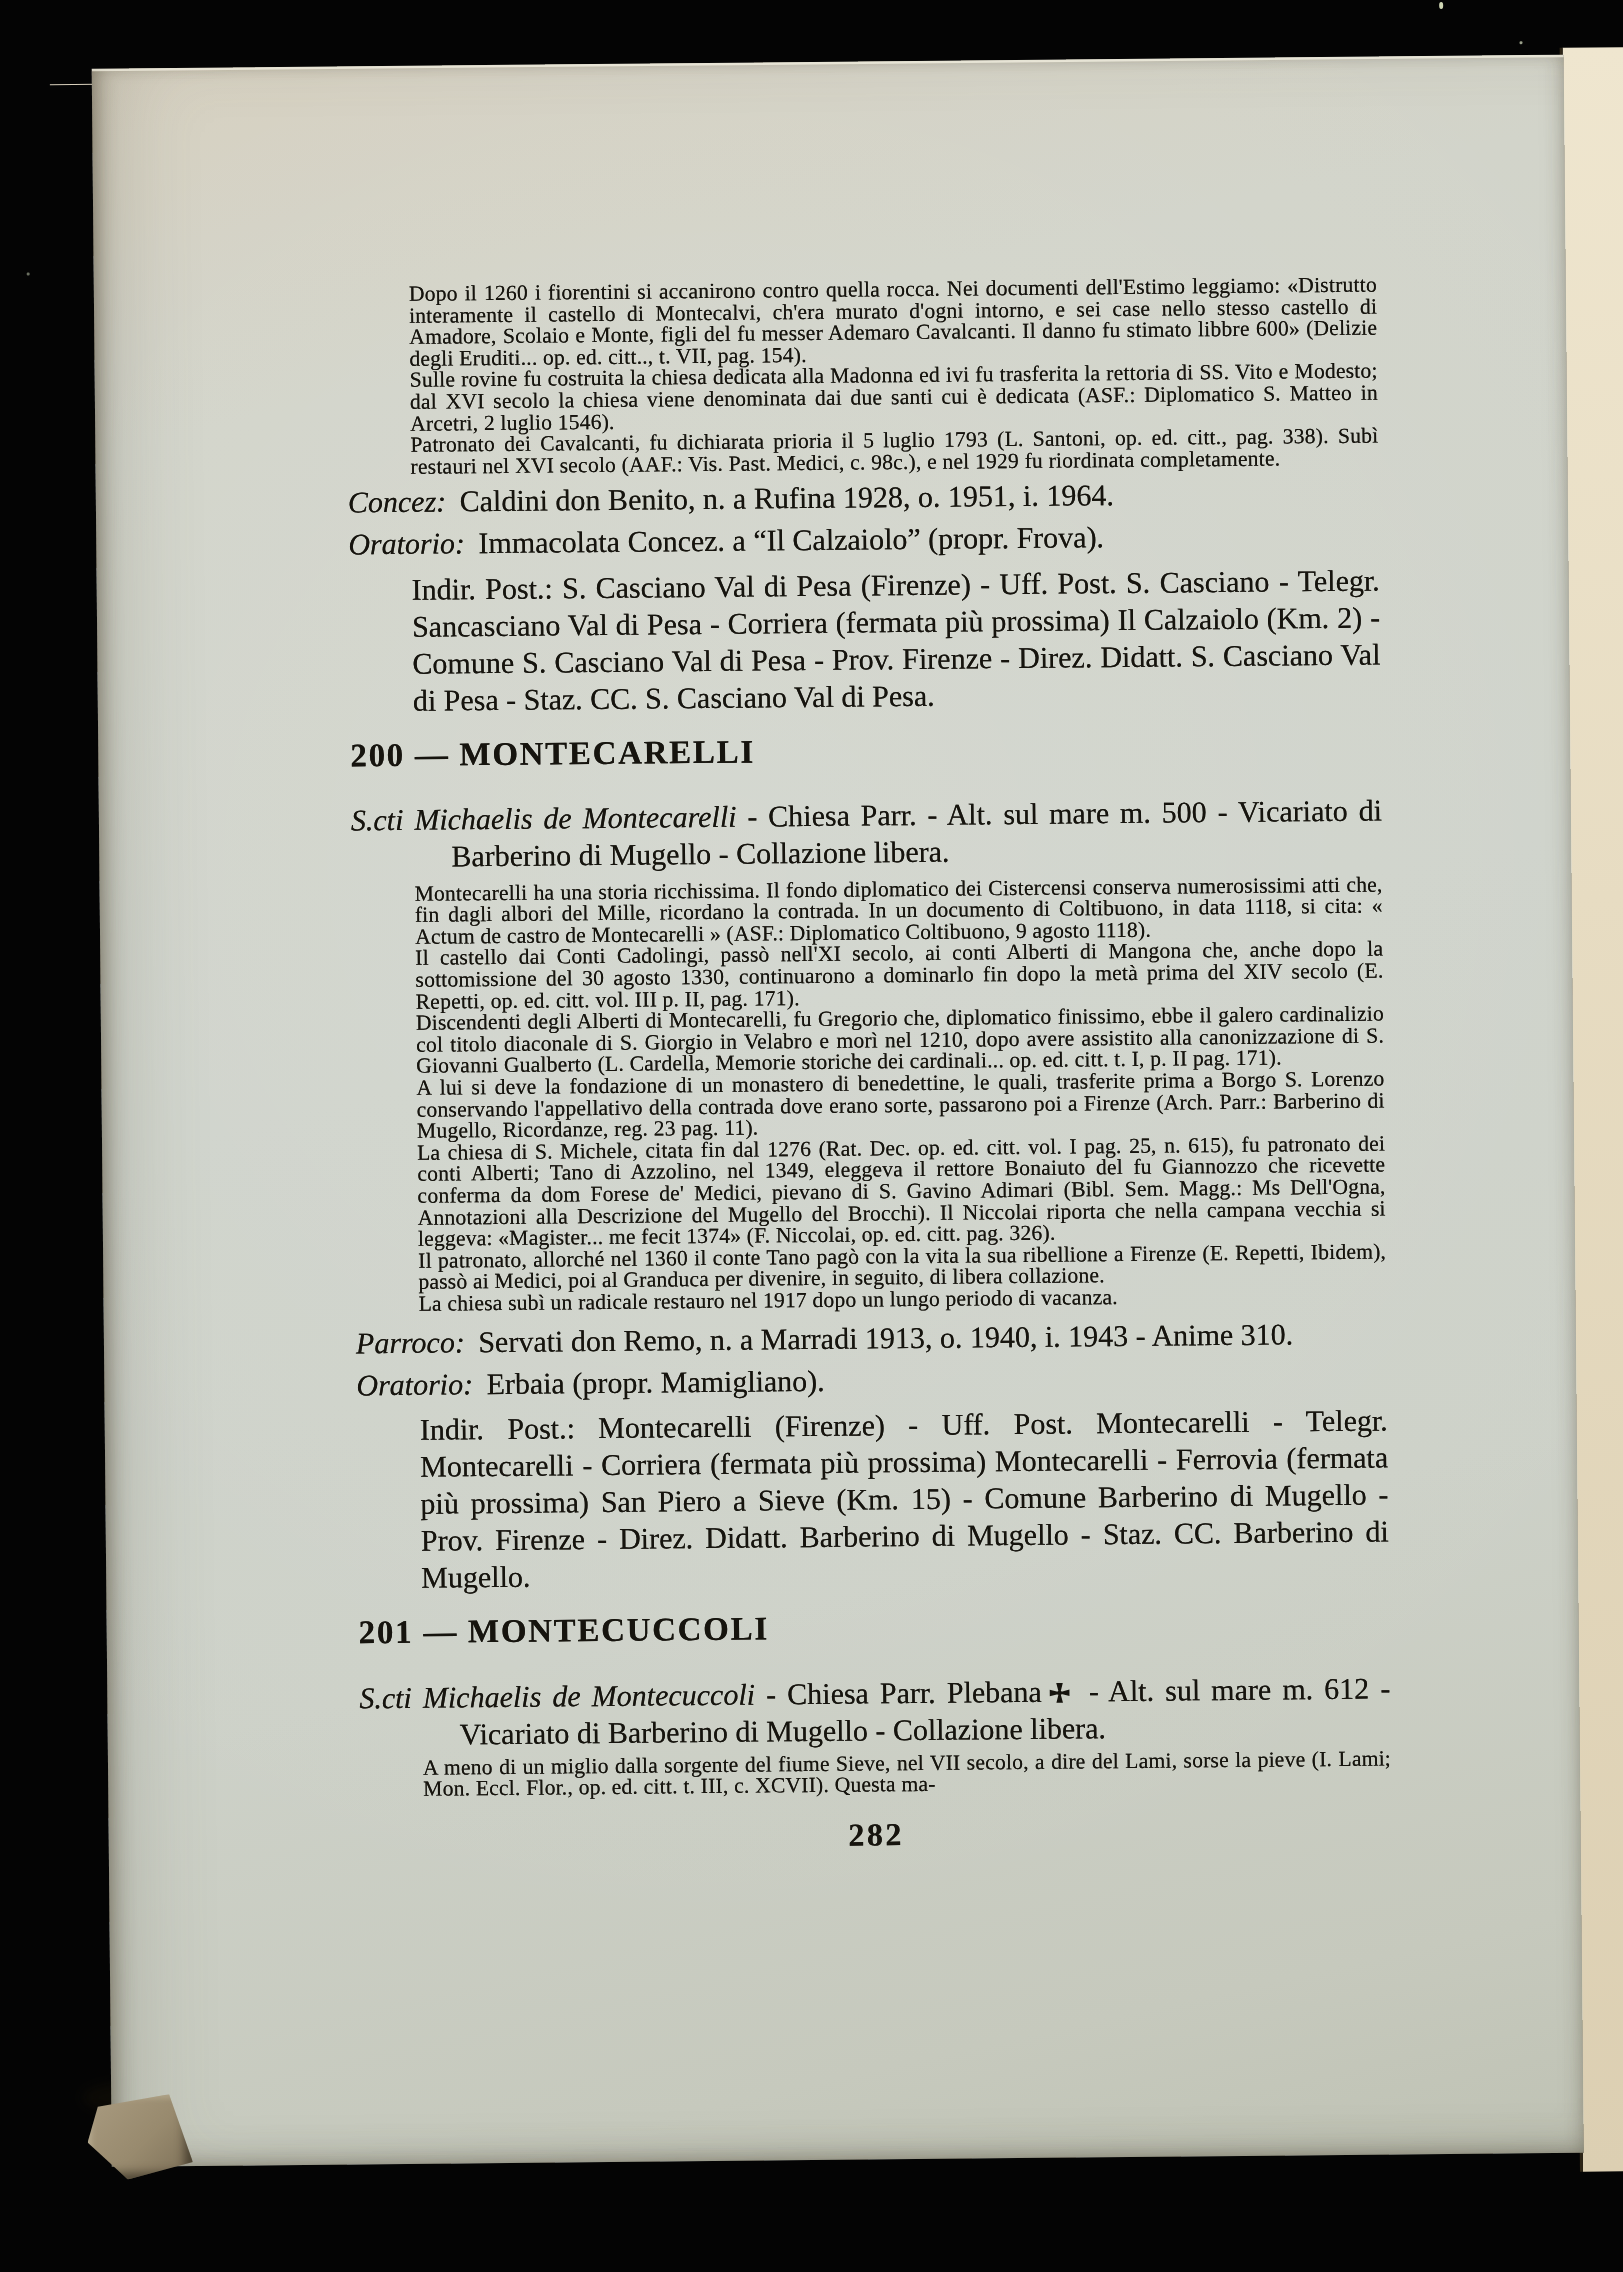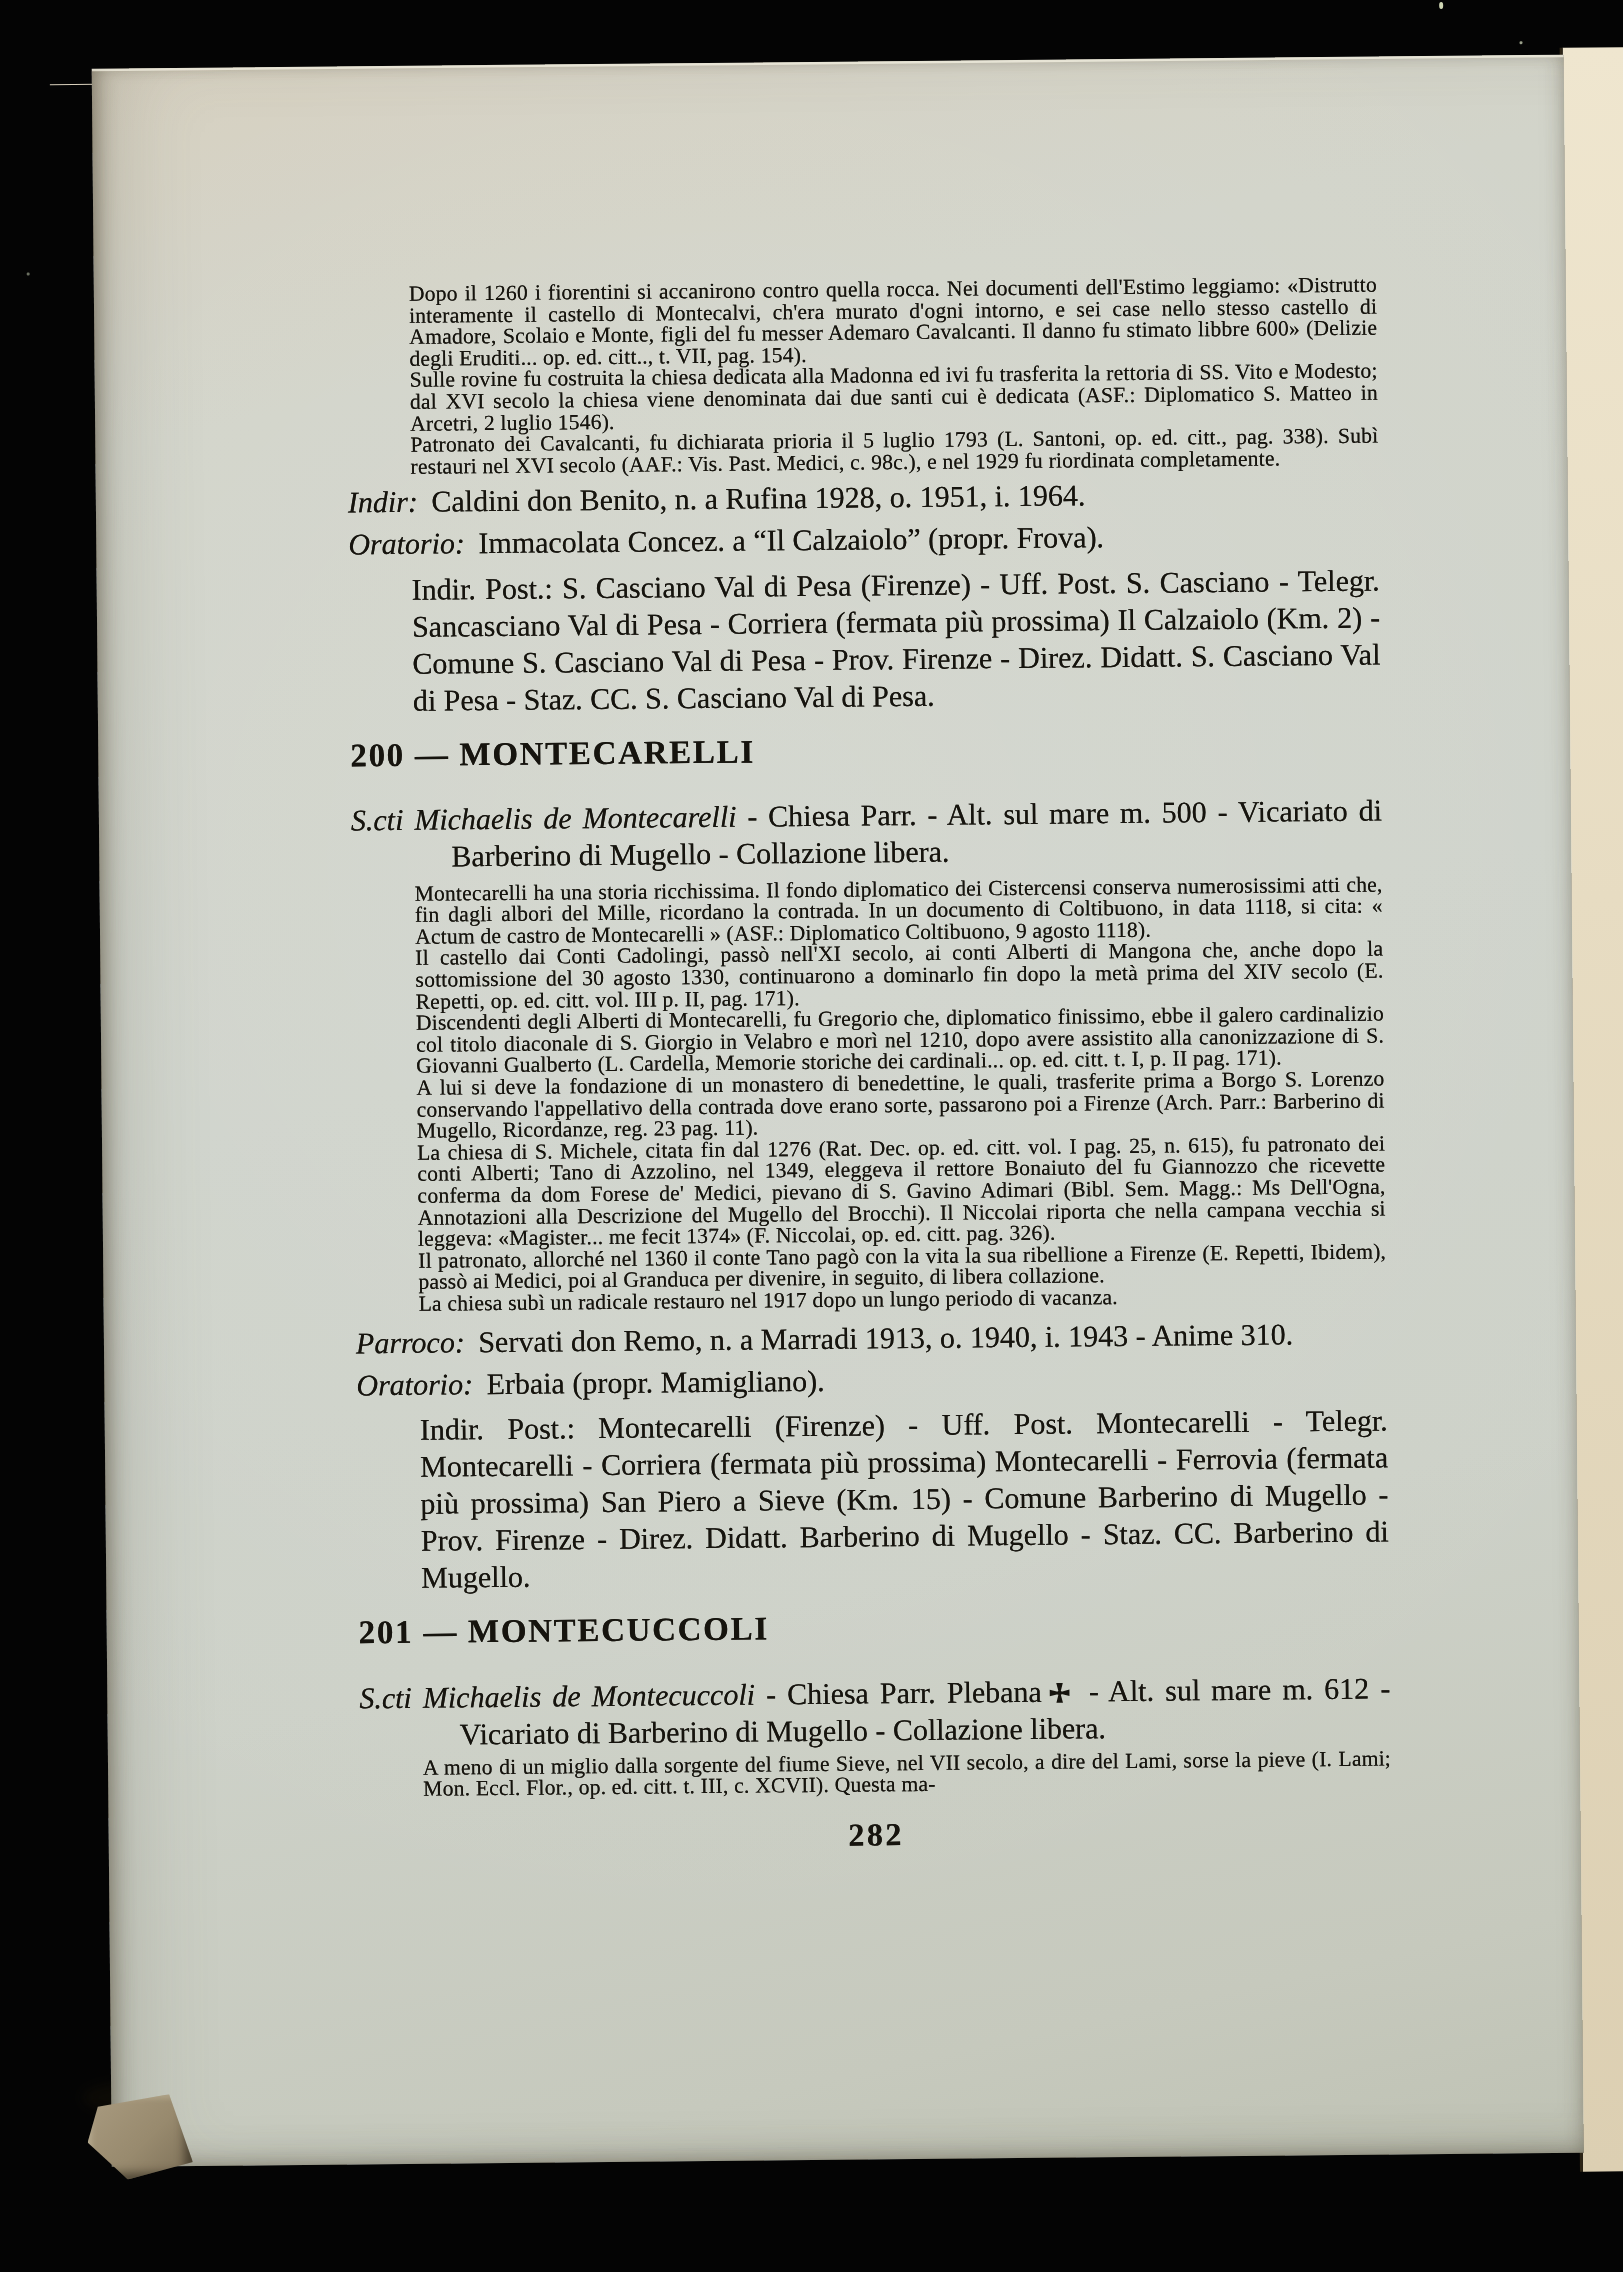--- a/index.html
+++ b/index.html
@@ -64,21 +64,21 @@
 
   <div class="page">
     <div class="content">
 
       <div class="notes-block" style="margin-top:0;">
         <p class="note">Dopo il 1260 i fiorentini si accanirono contro quella rocca. Nei documenti dell'Estimo leggiamo: «Distrutto interamente il castello di Montecalvi, ch'era murato d'ogni intorno, e sei case nello stesso castello di Amadore, Scolaio e Monte, figli del fu messer Ademaro Cavalcanti. Il danno fu stimato libbre 600» (Delizie degli Eruditi... op. ed. citt.., t. VII, pag. 154).</p>
         <p class="note">Sulle rovine fu costruita la chiesa dedicata alla Madonna ed ivi fu trasferita la rettoria di SS. Vito e Modesto; dal XVI secolo la chiesa viene denominata dai due santi cui è dedicata (ASF.: Diplomatico S. Matteo in Arcetri, 2 luglio 1546).</p>
         <p class="note">Patronato dei Cavalcanti, fu dichiarata prioria il 5 luglio 1793 (L. Santoni, op. ed. citt., pag. 338). Subì restauri nel XVI secolo (AAF.: Vis. Past. Medici, c. 98c.), e nel 1929 fu riordinata completamente.</p>
       </div>
 
-      <p class="entry-line gap-sm"><span class="it lbl">Indir:</span><span>Caldini don Benito, n. a Rufina 1928, o. 1951, i. 1964.</span></p>
+      <p class="entry-line gap-sm"><span class="it lbl">Concez:</span><span>Caldini don Benito, n. a Rufina 1928, o. 1951, i. 1964.</span></p>
 
       <p class="entry-line"><span class="it lbl">Oratorio:</span><span>Immacolata Concez. a “Il Calzaiolo” (propr. Frova).</span></p>
 
       <p class="indir">Indir. Post.: S. Casciano Val di Pesa (Firenze) - Uff. Post. S. Casciano - Telegr. Sancasciano Val di Pesa - Corriera (fermata più prossima) Il Calzaiolo (Km. 2) - Comune S. Casciano Val di Pesa - Prov. Firenze - Direz. Didatt. S. Casciano Val di Pesa - Staz. CC. S. Casciano Val di Pesa.</p>
 
       <h2 class="heading">200 — MONTECARELLI</h2>
 
       <p class="lead"><span class="it">S.cti Michaelis de Montecarelli</span><span> - Chiesa Parr. - Alt. sul mare m. 500 - Vicariato di Barberino di Mugello - Collazione libera.</span></p>
 
       <div class="notes-block">

